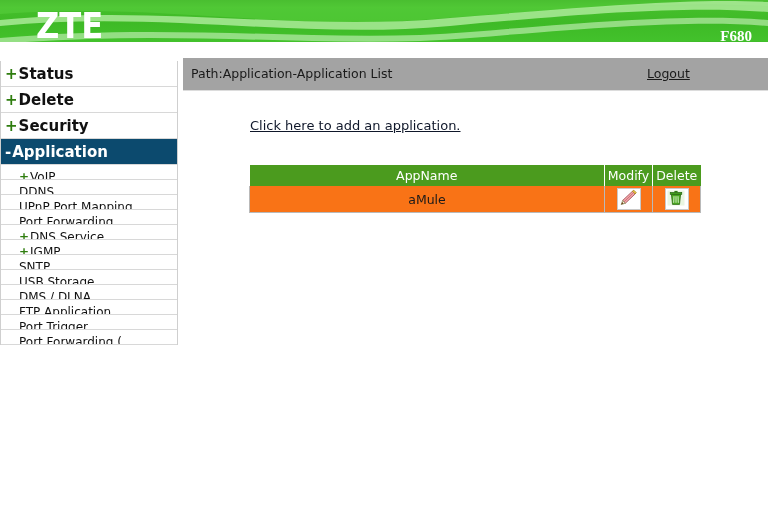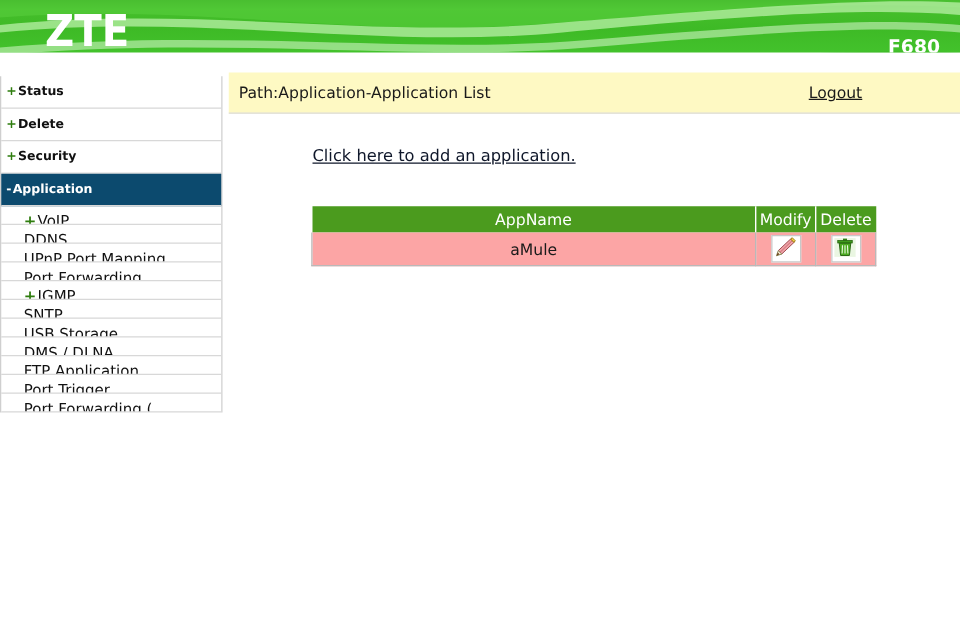--- a/index.html
+++ b/index.html
@@ -39,20 +39,21 @@
     line-height: 40px;
     transform: scaleX(0.92);
     transform-origin: left top;
   }
   #banner-model {
     position: absolute;
     right: 16px; top: 28px;
     font-size: 15px;
     font-weight: bold;
     color: #ffffff;
+    font-family: Liberation Serif, serif;
   }
 
   
   #sidebar {
     position: absolute;
     left: 0; top: 61px;
     width: 178px;
     border-left: 1px solid #cfcfcf;
     border-right: 1px solid #cfcfcf;
     box-sizing: border-box;
@@ -63,21 +64,21 @@
     line-height: 25px;
     border-bottom: 1px solid #d8d8d8;
     box-sizing: border-box;
     white-space: nowrap;
     overflow: hidden;
     color: #111111;
     cursor: pointer;
   }
   .nav-item.top {
     font-weight: bold;
-    font-size: 10px;
+    font-size: 15px;
     padding-left: 4px;
     height: 26px;
     line-height: 26px;
   }
   .nav-item.sub {
     font-size: 12px;
     padding-left: 18px;
   }
   .nav-item.sub.expandable {
     padding-left: 18px;
@@ -99,21 +100,21 @@
   #content {
     position: absolute;
     left: 183px; top: 58px;
     width: 585px;
     height: 454px;
     background: #ffffff;
   }
   #pathbar {
     position: relative;
     height: 32px;
-    background: #fef9c3;
+    background: #a3a3a3;
     border-bottom: 1px solid #dcdcdc;
   }
   #path-text {
     position: absolute;
     left: 8px; top: 8px;
     font-size: 12.5px;
     color: #1a1a1a;
   }
   #logout-link {
     position: absolute;
@@ -145,21 +146,21 @@
     color: #ffffff;
     font-size: 12.5px;
     font-weight: normal;
     height: 21px;
     text-align: center;
     border-right: 1px solid #ffffff;
     padding: 0;
   }
   #app-table th.last { border-right: none; }
   #app-table td {
-    background: #fca5a5;
+    background: #f97316;
     height: 26px;
     text-align: center;
     font-size: 12.5px;
     border: 1px solid #b9b9b9;
     border-top: none;
     padding: 0;
   }
   #app-table td.name { border-left: 1px solid #b9b9b9; }
   .icon-btn {
     display: inline-block;
@@ -188,20 +189,21 @@
 
 <div id="sidebar">
     <div class="nav-item top expandable"><span class="marker">+</span><span>Status</span></div>
     <div class="nav-item top expandable"><span class="marker">+</span><span>Delete</span></div>
     <div class="nav-item top expandable"><span class="marker">+</span><span>Security</span></div>
     <div class="nav-item top active expandable"><span class="marker">-</span><span>Application</span></div>
     <div class="nav-item sub expandable"><span class="marker">+</span><span>VoIP</span></div>
     <div class="nav-item sub"><span>DDNS</span></div>
     <div class="nav-item sub"><span>UPnP Port Mapping</span></div>
     <div class="nav-item sub"><span>Port Forwarding</span></div>
+    <div class="nav-item sub expandable"><span class="marker">+</span><span>DNS Service</span></div>
     <div class="nav-item sub expandable"><span class="marker">+</span><span>IGMP</span></div>
     <div class="nav-item sub"><span>SNTP</span></div>
     <div class="nav-item sub"><span>USB Storage</span></div>
     <div class="nav-item sub"><span>DMS / DLNA</span></div>
     <div class="nav-item sub"><span>FTP Application</span></div>
     <div class="nav-item sub"><span>Port Trigger</span></div>
     <div class="nav-item sub"><span>Port Forwarding (</span></div>
   </div>
 
 <div id="content">

